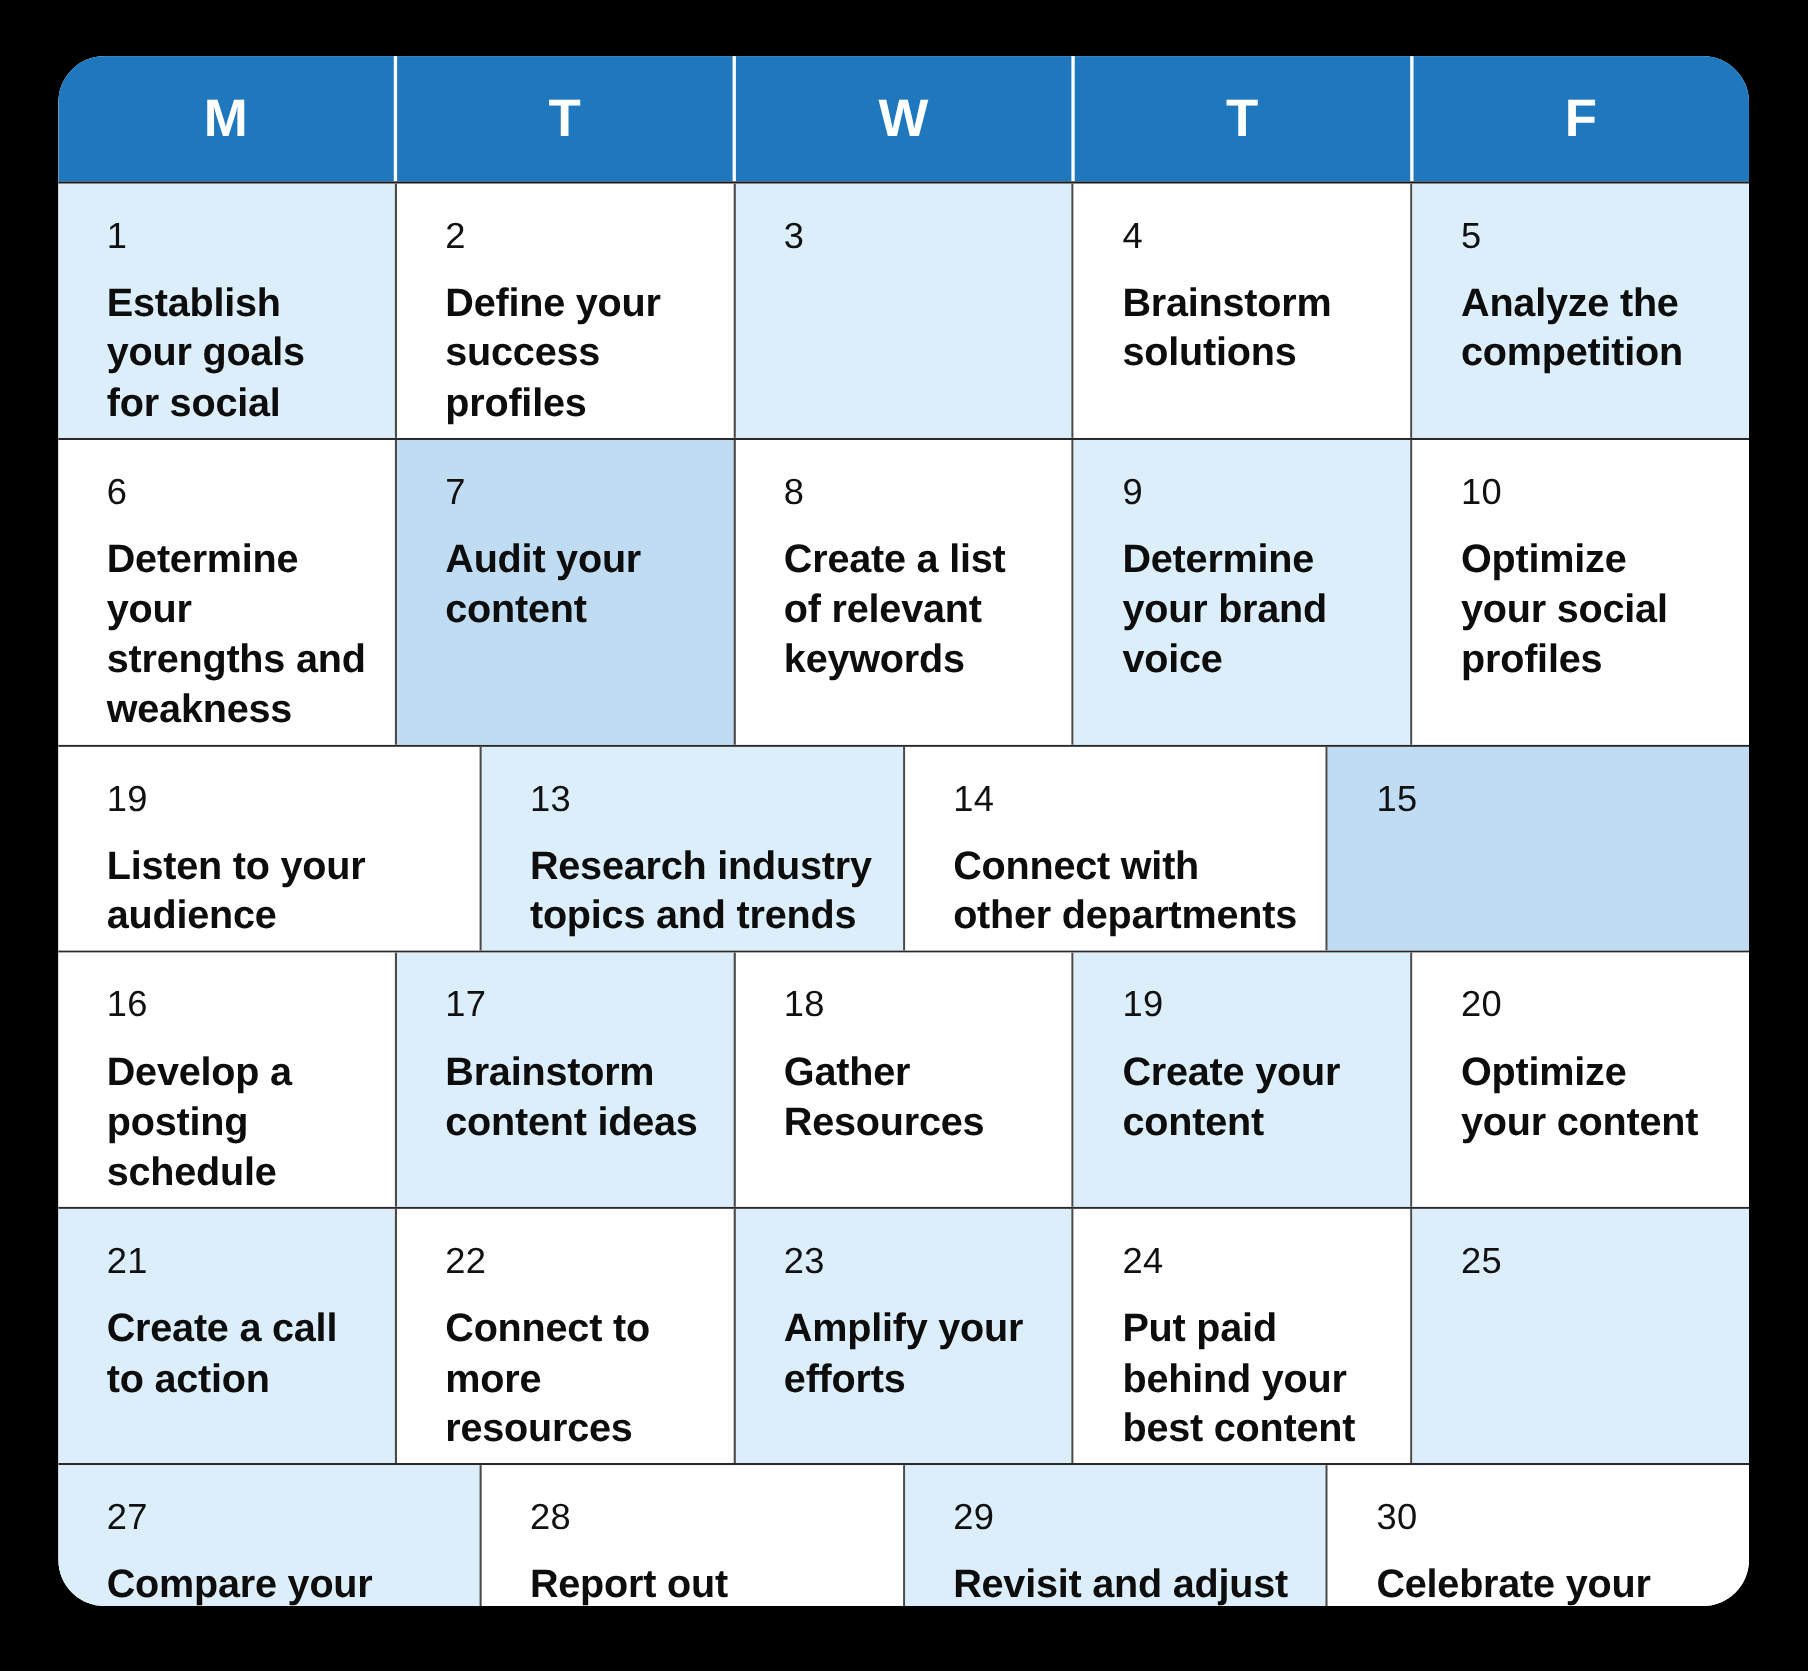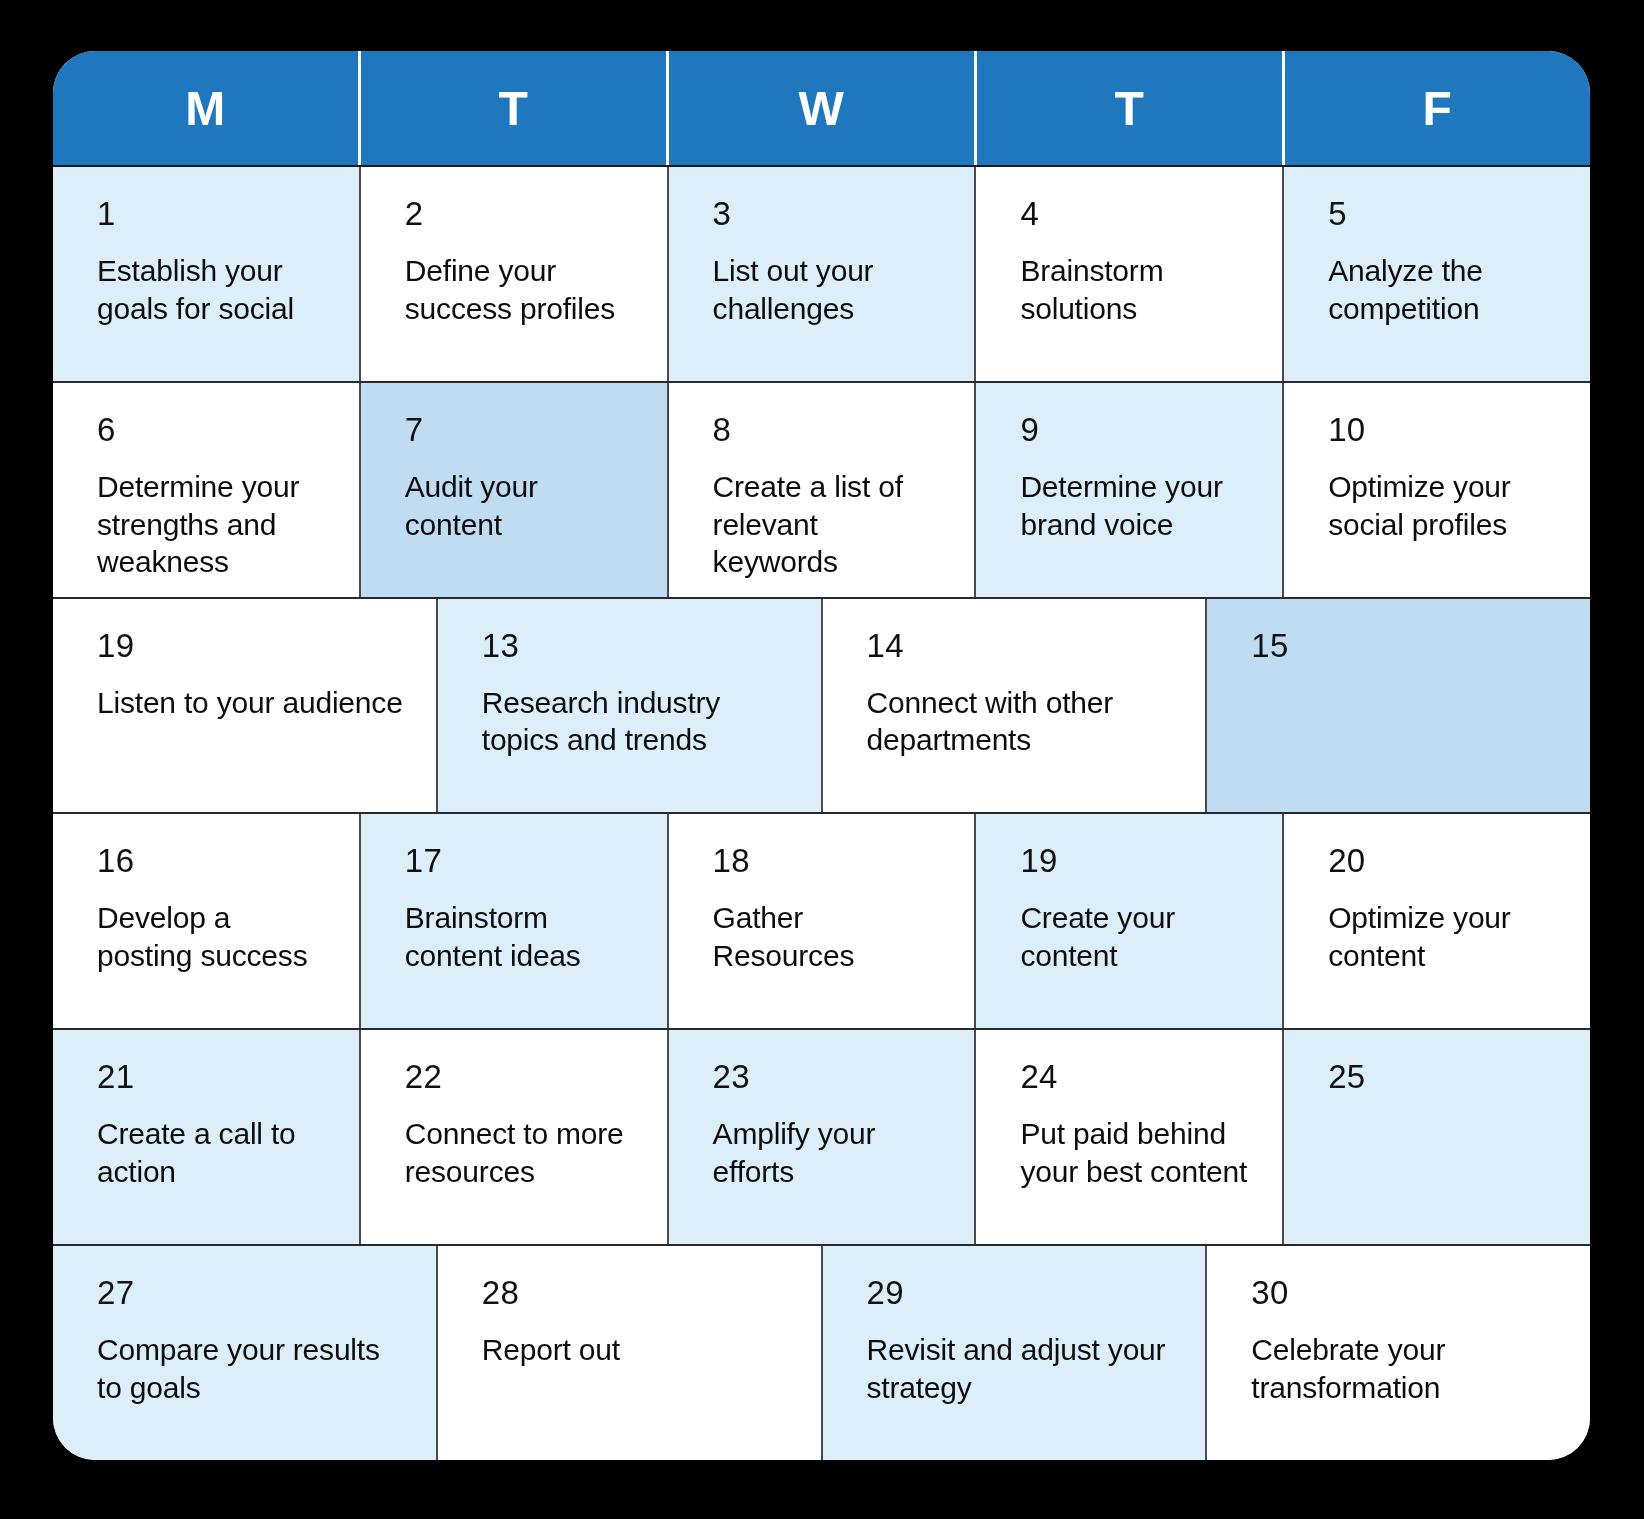--- a/index.html
+++ b/index.html
@@ -79,22 +79,22 @@
 
   .day-number {
     font-size: 33px;
     font-weight: 400;
     color: #111111;
     line-height: 1.0;
     margin-bottom: 22px;
     letter-spacing: 0.3px;
   }
   .day-task {
-    font-size: 30px;
-    font-weight: normal;
+    font-size: 36px;
+    font-weight: bold;
     color: #0d0d0d;
     line-height: 1.26;
     letter-spacing: -0.2px;
   }
 </style>
 </head>
 <body>
 
 <div id="calendar-card">
 
@@ -121,21 +121,20 @@
         <div class="day-cell tint-light">
           <div class="day-number">1</div>
           <div class="day-task">Establish your goals for social</div>
         </div>
         <div class="day-cell">
           <div class="day-number">2</div>
           <div class="day-task">Define your success profiles</div>
         </div>
         <div class="day-cell tint-light">
           <div class="day-number">3</div>
-          <div class="day-task">List out your challenges</div>
         </div>
         <div class="day-cell">
           <div class="day-number">4</div>
           <div class="day-task">Brainstorm solutions</div>
         </div>
         <div class="day-cell tint-light">
           <div class="day-number">5</div>
           <div class="day-task">Analyze the competition</div>
         </div>
       </div>
@@ -174,21 +173,21 @@
           <div class="day-number">14</div>
           <div class="day-task">Connect with other departments</div>
         </div>
         <div class="day-cell tint-medium">
           <div class="day-number">15</div>
         </div>
       </div>
       <div class="week-row">
         <div class="day-cell">
           <div class="day-number">16</div>
-          <div class="day-task">Develop a posting success</div>
+          <div class="day-task">Develop a posting schedule</div>
         </div>
         <div class="day-cell tint-light">
           <div class="day-number">17</div>
           <div class="day-task">Brainstorm content ideas</div>
         </div>
         <div class="day-cell">
           <div class="day-number">18</div>
           <div class="day-task">Gather Resources</div>
         </div>
         <div class="day-cell tint-light">

